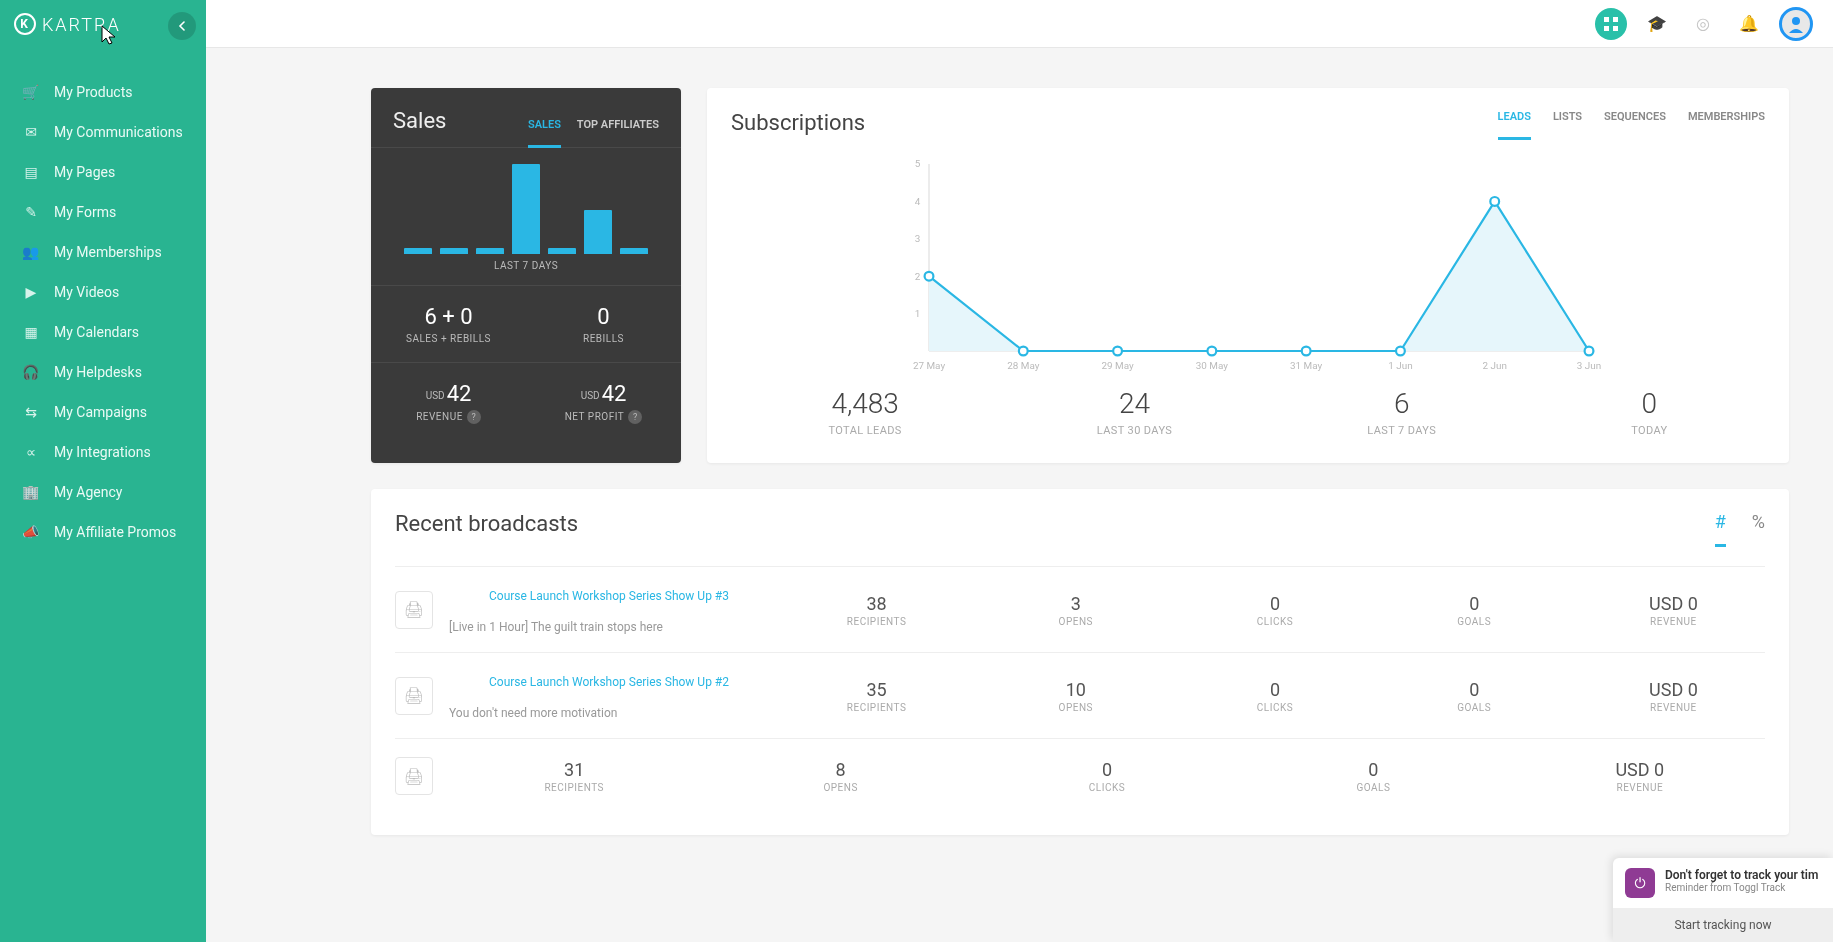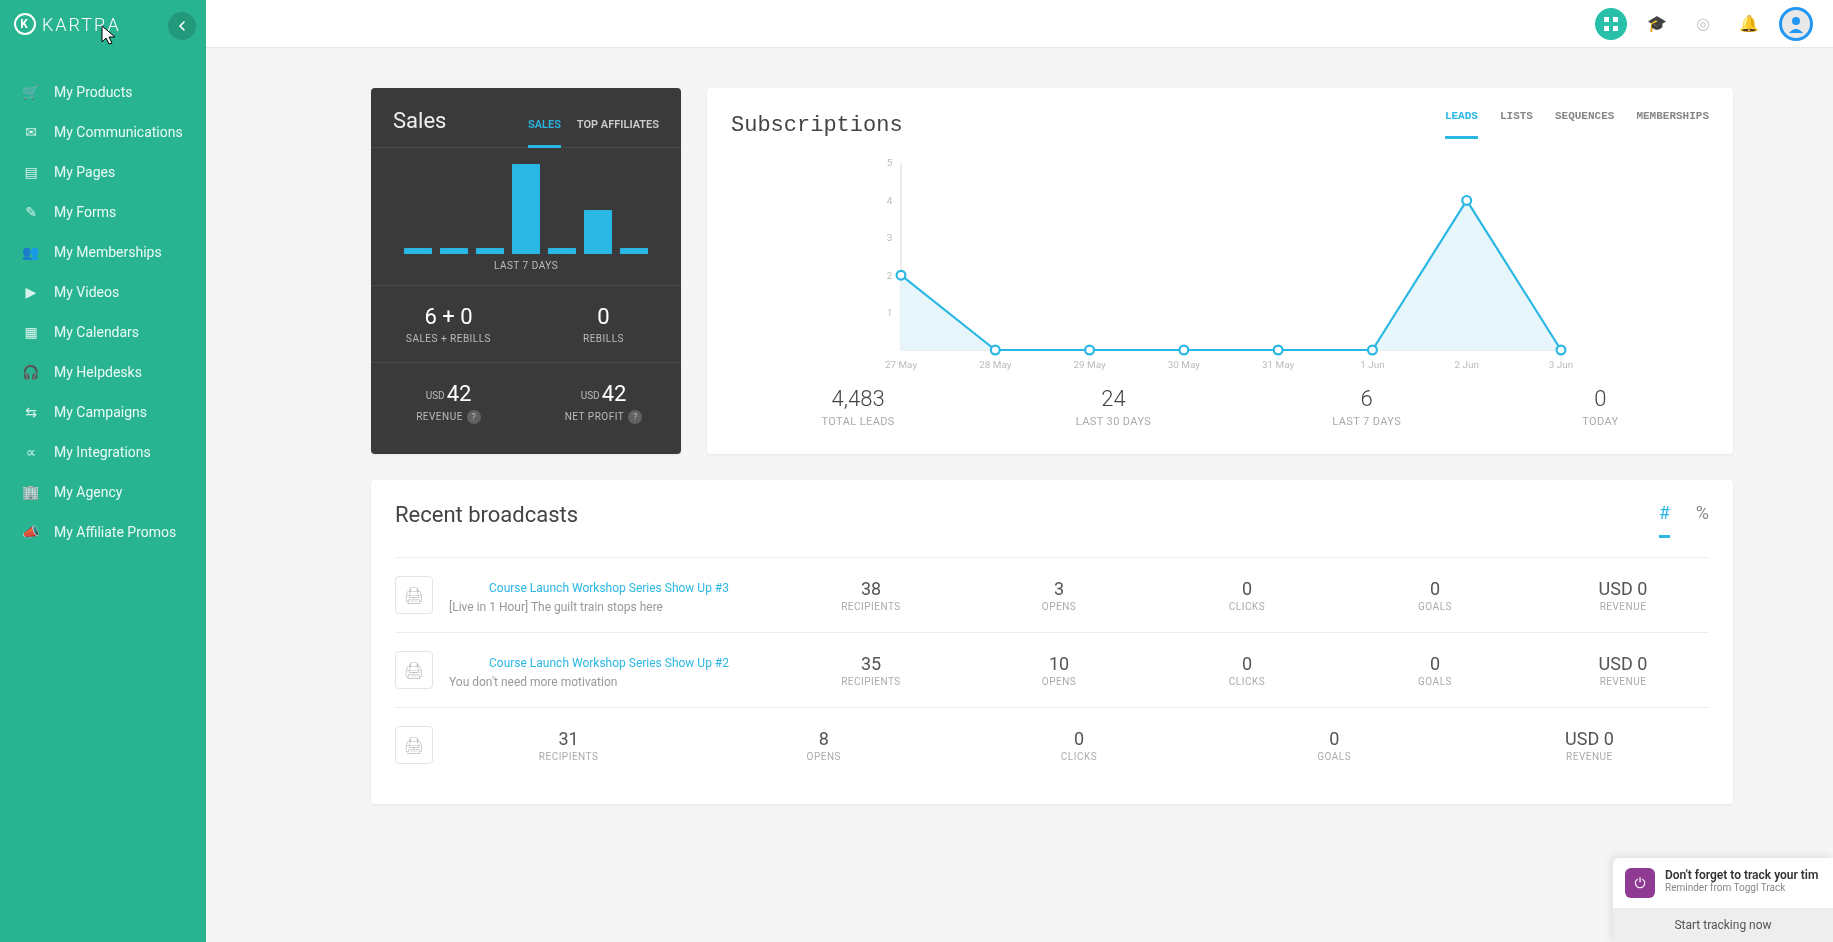--- a/index.html
+++ b/index.html
@@ -11,65 +11,65 @@
 .logo-mark { width: 22px; height: 22px; border: 2px solid #fff; border-radius: 50%; display: inline-flex; align-items: center; justify-content: center; font-weight: bold; font-size: 12px; }
 .collapse-btn { position: absolute; right: 10px; top: 12px; width: 28px; height: 28px; border-radius: 50%; background: rgba(0,0,0,.15); display: flex; align-items: center; justify-content: center; color: #fff; cursor: pointer; }
 .nav { padding-top: 24px; }
 .nav-item { display: flex; align-items: center; gap: 14px; padding: 12px 22px; color: #eafaf5; font-size: 14px; cursor: pointer; }
 .nav-icon { width: 18px; display: inline-flex; justify-content: center; opacity: .9; }
 .main { flex: 1; display: flex; flex-direction: column; overflow: auto; }
 .topbar { height: 48px; background: #fff; border-bottom: 1px solid #e7e7e7; display: flex; align-items: center; justify-content: flex-end; padding: 0 20px; gap: 14px; }
 .topbar-icon { width: 32px; height: 32px; border-radius: 50%; display: flex; align-items: center; justify-content: center; color: #c6c6c6; }
 .topbar-icon.active { background: #29c0a9; color: #fff; }
 .avatar { width: 34px; height: 34px; border-radius: 50%; background: #e8e8e8; border: 3px solid #2196f3; display: flex; align-items: center; justify-content: center; color: #2196f3; }
-.content { padding: 40px 100px 20px 165px; flex: 1; overflow: auto; }
+.content { padding: 40px 44px 20px 165px; flex: 1; overflow: auto; }
 .row { display: flex; gap: 26px; }
 .card { background: #fff; border-radius: 4px; box-shadow: 0 1px 3px rgba(0,0,0,.06); }
 .sales-card { background: #3a3a3a; color: #fff; width: 310px; padding: 0; }
 .sales-header { display: flex; justify-content: space-between; align-items: baseline; padding: 20px 22px 0; }
 .sales-title { font-size: 22px; font-weight: 400; color: #eee; }
 .sales-tabs { display: flex; gap: 16px; font-size: 11px; font-weight: 600; }
 .sales-tab { color: #ccc; padding-bottom: 16px; position: relative; cursor: pointer; }
 .sales-tab.active { color: #2ab7e4; }
 .sales-tab.active::after { content: ""; position: absolute; left: 0; right: 0; bottom: -1px; height: 3px; background: #2ab7e4; }
 .sales-divider { height: 1px; background: rgba(255,255,255,.08); }
 .mini-chart { height: 106px; display: flex; align-items: flex-end; justify-content: center; gap: 8px; padding: 10px 20px 0; }
 .mini-bar { width: 28px; background: #2ab7e4; border-radius: 1px 1px 0 0; }
 .mini-label { text-align: center; font-size: 10px; color: #bbb; letter-spacing: .5px; padding: 6px 0 14px; }
 .sales-stats { display: flex; border-top: 1px solid rgba(255,255,255,.08); }
 .sales-stat { flex: 1; text-align: center; padding: 18px 4px; }
 .sales-stat .big { font-size: 22px; font-weight: 400; }
 .sales-stat .lbl { font-size: 10px; color: #bbb; letter-spacing: .5px; margin-top: 4px; }
 .sales-stat .cur { font-size: 10px; color: #bbb; margin-right: 2px; vertical-align: middle; }
 .q { display: inline-block; width: 14px; height: 14px; border-radius: 50%; background: rgba(255,255,255,.2); font-size: 9px; line-height: 14px; vertical-align: middle; margin-left: 4px; }
 .subs-card { flex: 1; padding: 22px 24px 10px; }
-.subs-header { display: flex; justify-content: space-between; align-items: flex-end; font-family: Liberation Mono, monospace; }
+.subs-header { display: flex; justify-content: space-between; align-items: flex-start; }
 .subs-title { font-size: 22px; font-weight: 400; color: #444; }
 .subs-tabs { display: flex; gap: 22px; font-size: 11px; font-weight: 600; color: #888; }
 .subs-tab { padding-bottom: 16px; position: relative; cursor: pointer; }
 .subs-tab.active { color: #2ab7e4; }
 .subs-tab.active::after { content: ""; position: absolute; left: 0; right: 0; bottom: -1px; height: 3px; background: #2ab7e4; }
 .line-chart { height: 220px; position: relative; margin-top: 14px; }
 .lead-stats { display: flex; justify-content: space-around; padding: 14px 0 16px; }
 .lead-stat { text-align: center; }
-.lead-stat .big { font-size: 22px; color: #444; font-weight: 300; }
+.lead-stat .big { font-size: 28px; color: #444; font-weight: 300; }
 .lead-stat .lbl { font-size: 11px; color: #aaa; letter-spacing: .4px; margin-top: 4px; }
 .broadcasts-card { margin-top: 26px; padding: 22px 24px; }
 .bc-header { display: flex; justify-content: space-between; align-items: flex-start; }
 .bc-title { font-size: 22px; color: #444; font-weight: 400; }
 .bc-tabs { display: flex; gap: 26px; font-size: 18px; color: #888; }
 .bc-tab { padding-bottom: 14px; position: relative; cursor: pointer; }
 .bc-tab.active { color: #2ab7e4; }
 .bc-tab.active::after { content: ""; position: absolute; left: 0; right: 0; bottom: -1px; height: 3px; background: #2ab7e4; }
 .bc-row { display: flex; align-items: center; padding: 18px 0; border-top: 1px solid #eee; gap: 16px; }
 .bc-row:first-of-type { border-top: 1px solid #eee; margin-top: 20px; }
 .bc-icon { width: 38px; height: 38px; border: 1px solid #e4e4e4; border-radius: 4px; display: flex; align-items: center; justify-content: center; color: #bbb; }
 .bc-name { flex: 0 0 320px; }
 .bc-name a { color: #2ab7e4; text-decoration: none; font-size: 12px; margin-left: 40px; }
-.bc-name .sub { font-size: 12px; color: #999; margin-top: 4px; }
+.bc-name .sub { font-size: 12px; color: #999; margin-top: 16px; }
 .bc-metric { flex: 1; text-align: center; }
 .bc-metric .num { font-size: 18px; color: #555; }
 .bc-metric .num.cur { font-size: 18px; color: #555; }
 .bc-metric .lbl { font-size: 10px; color: #aaa; letter-spacing: .5px; margin-top: 2px; }
 .emoji { display: inline-block; width: 14px; height: 14px; background: #d35400; border-radius: 50%; vertical-align: middle; margin-left: 4px; position: relative; }
 .emoji::after { content: ""; position: absolute; left: 3px; right: 3px; top: 6px; height: 2px; background: #fff; border-radius: 1px; }
 .toast { position: absolute; right: 0; bottom: 0; background: #fff; box-shadow: -2px -2px 8px rgba(0,0,0,.1); border-top-left-radius: 6px; width: 220px; }
 .toast-top { display: flex; gap: 10px; padding: 10px 12px; align-items: flex-start; }
 .toast-ico { width: 30px; height: 30px; border-radius: 6px; background: #8f3b94; display: flex; align-items: center; justify-content: center; color: #fff; font-size: 14px; }
 .toast-txt .t1 { font-size: 12px; font-weight: 600; color: #333; white-space: nowrap; overflow: hidden; }

